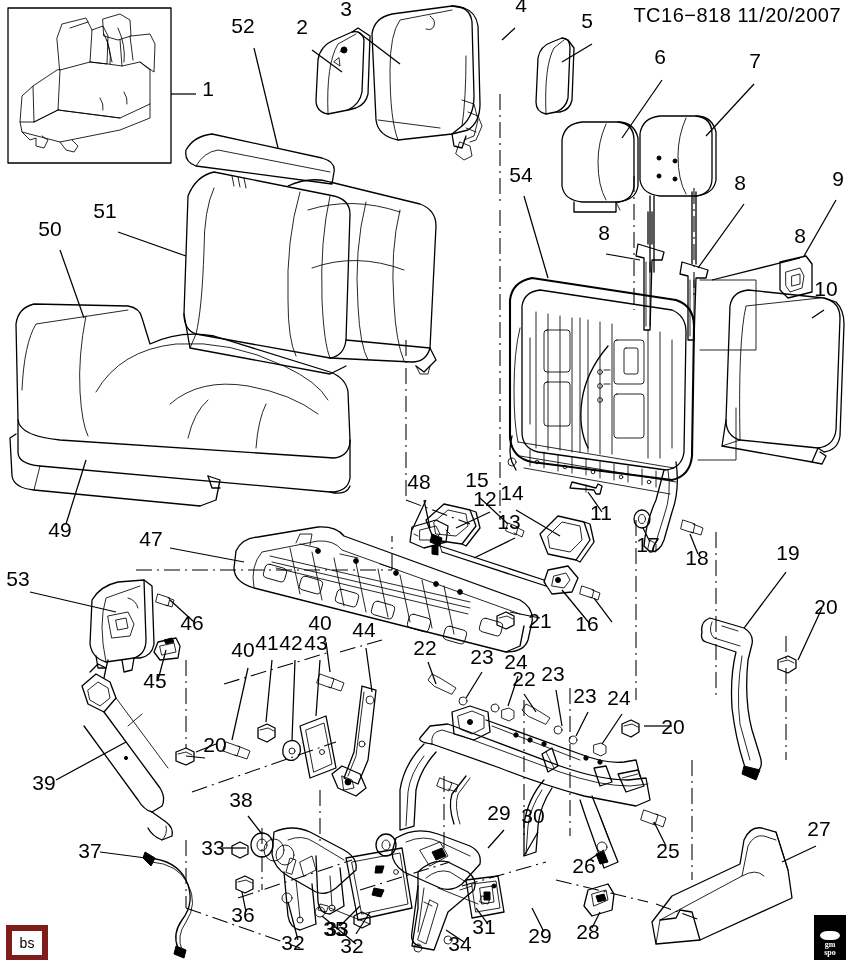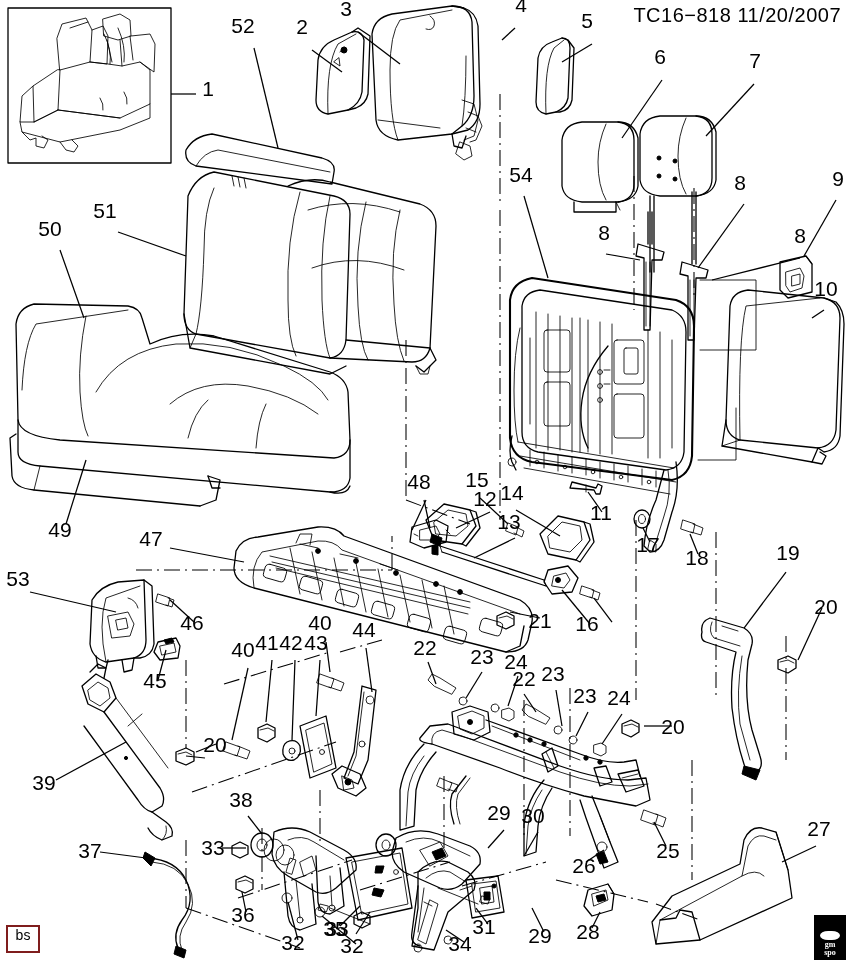--- a/index.html
+++ b/index.html
@@ -7,22 +7,22 @@
   #sheet{position:relative;width:851px;height:960px;background:#fff;}
   #art{position:absolute;left:0;top:0;width:851px;height:960px;}
   .cl{fill:none;stroke:#000;stroke-width:1.3;stroke-linecap:round;stroke-linejoin:round;}
   .cl-t{fill:none;stroke:#000;stroke-width:0.85;stroke-linecap:round;stroke-linejoin:round;}
   .cl-h{fill:none;stroke:#000;stroke-width:2.1;stroke-linecap:round;stroke-linejoin:round;}
   .lead{fill:none;stroke:#000;stroke-width:1.25;}
   .phant{fill:none;stroke:#000;stroke-width:1.05;stroke-dasharray:16 5 2 5;}
   .filled{fill:#000;stroke:#000;stroke-width:1;}
   .num{font-family:"Liberation Sans",sans-serif;font-size:21px;fill:#000;}
   .hdr{font-family:"Liberation Sans",sans-serif;font-size:20px;fill:#000;letter-spacing:.5px;}
-  .bsbox{position:absolute;left:6px;top:925px;width:30px;height:24px;border:2px solid #7f1d1d;
-         display:flex;justify-content:center;font-size:14px;background:#fff;}
+  .bsbox{position:absolute;left:6px;top:925px;width:30px;height:24px;border:6px solid #7f1d1d;
+         display:flex;align-items:center;justify-content:center;font-size:14px;background:#fff;}
   .gmbox{position:absolute;left:814px;top:915px;width:28px;height:38px;border:2px solid #000;
          background:#000;display:flex;flex-direction:column;align-items:center;justify-content:flex-start;padding-top:14px;}
   .gmtop{width:20px;height:9px;background:#fff;border-radius:9px/5px;margin-bottom:1px;}
   .gmtxt{color:#fff;font-size:8px;line-height:8px;font-weight:bold;text-align:center;
          background:#000;font-family:"Liberation Serif",serif;}
   .hdrwrap{position:absolute;right:10px;top:4px;margin-left:35px;}
 </style>
 </head>
 <body>
 

